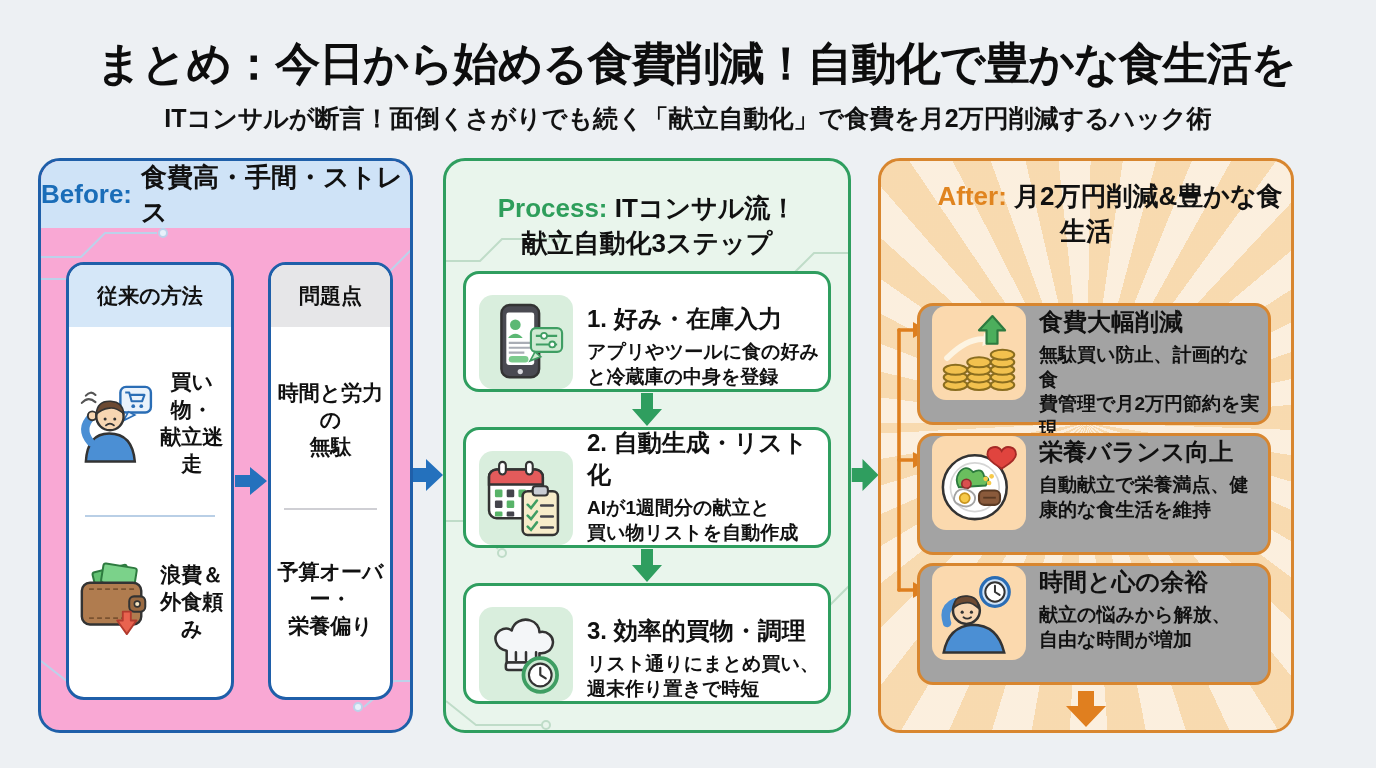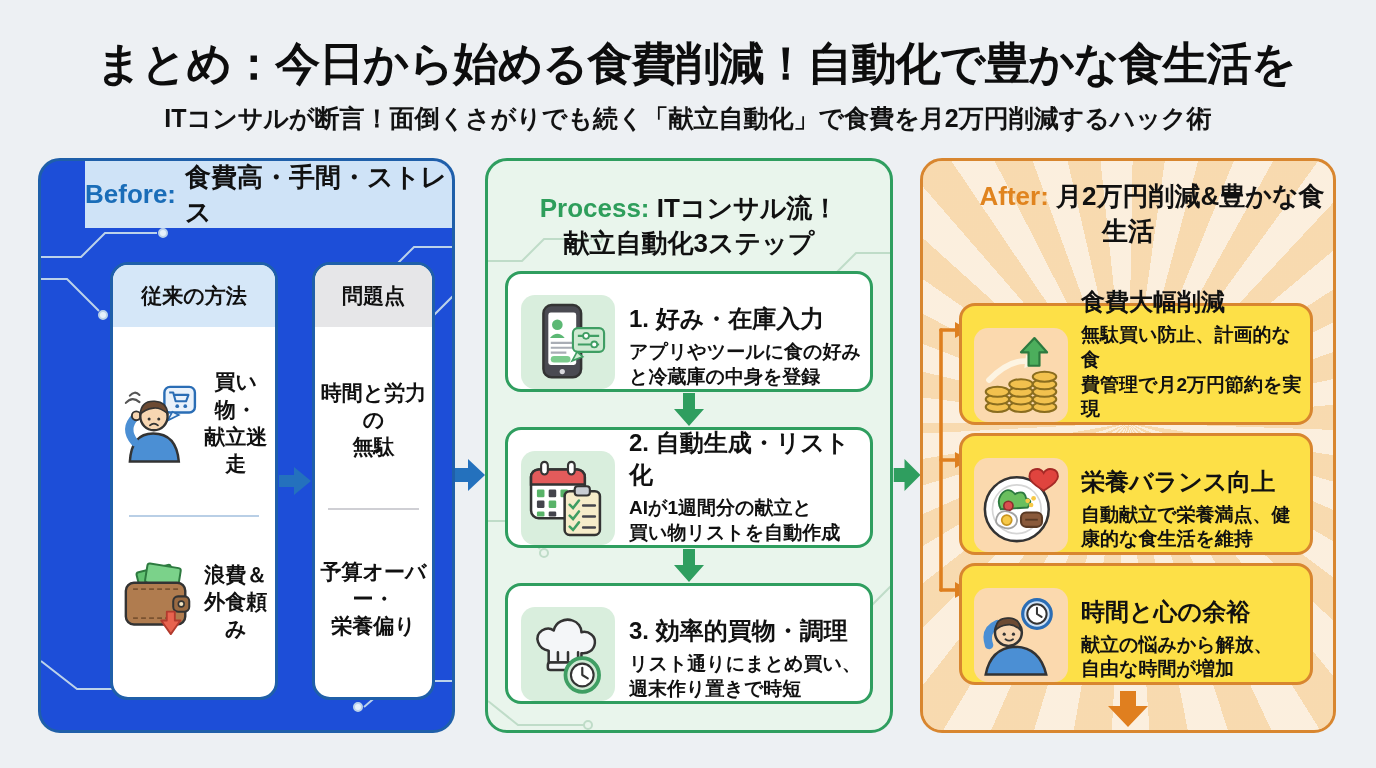--- a/index.html
+++ b/index.html
@@ -6,21 +6,21 @@
   .canvas{position:relative;width:1376px;height:768px;background:#edf0f3;overflow:hidden;
           font-family:"Liberation Sans","DejaVu Sans",sans-serif;color:#111;}
   
   .main-title{position:absolute;top:34px;left:8px;width:100%;text-align:center;
               font-size:45px;font-weight:900;letter-spacing:-1px;color:#0d0d0d;}
   .sub-title{position:absolute;top:102px;left:0;width:100%;text-align:center;
              font-size:25px;font-weight:800;color:#121212;}
   
   .panels{position:absolute;top:158px;left:38px;width:1300px;height:575px;display:flex;}
   .panel{position:relative;box-sizing:border-box;border-radius:22px;overflow:hidden;}
-  .panel-before{width:417px;background:#1d4ed8;border:3px solid #1f5fa9;padding-left:44px;}
+  .panel-before{width:375px;background:#f9a8d4;border:3px solid #1f5fa9;}
   .panel-process{width:408px;background:#e9f5ec;border:3px solid #2f9e5f;}
   .panel-after{width:416px;background:#f8dfbd;border:3px solid #d8862f;}
   .connector{position:relative;flex:none;}
   .connector-1{width:30px;}
   .connector-2{width:27px;}
   .connector svg{position:absolute;top:317px;left:50%;transform:translate(-50%,-50%);}
   .circuit{position:absolute;inset:0;z-index:0;pointer-events:none;}
   
   .before-head{position:relative;z-index:1;height:67px;display:flex;align-items:center;
                justify-content:center;gap:9px;background:#cfe3f7;font-size:26px;font-weight:800;}
@@ -55,22 +55,22 @@
   .step-desc{font-size:19px;font-weight:700;line-height:1.3;margin-top:5px;}
   .varrow{height:35px;display:grid;place-items:center;}
   
   .sunburst{position:absolute;inset:0;z-index:0;
     background:repeating-conic-gradient(from -90deg at 50% 46%,
       rgba(255,255,255,0.5) 0deg 7deg, rgba(248,214,164,0.55) 7deg 14deg);}
   .after-head{position:relative;z-index:1;padding-top:18px;text-align:center;
               font-size:26px;font-weight:800;}
   .benefits{position:relative;z-index:1;margin:54px 20px 0 36px;display:flex;
             flex-direction:column;gap:8px;}
-  .benefit{background:#fde047;border:3px solid #d8862f;border-radius:16px;height:122px;
-           display:flex;align-items:flex-end;gap:13px;padding:0 8px 0 12px;box-sizing:border-box;}
+  .benefit{background:#a3a3a3;border:3px solid #d8862f;border-radius:16px;height:122px;
+           display:flex;align-items:flex-start;gap:13px;padding:0 8px 0 12px;box-sizing:border-box;}
   .branch{position:absolute;left:8px;top:150px;z-index:1;}
   .big-arrow{position:relative;z-index:1;display:grid;place-items:center;margin-top:6px;}
   .conclusion{position:relative;z-index:1;text-align:center;font-size:30px;
               font-weight:900;margin-top:3px;}
 </style>
 </head>
 <body>
 
 <div class="canvas">
 

